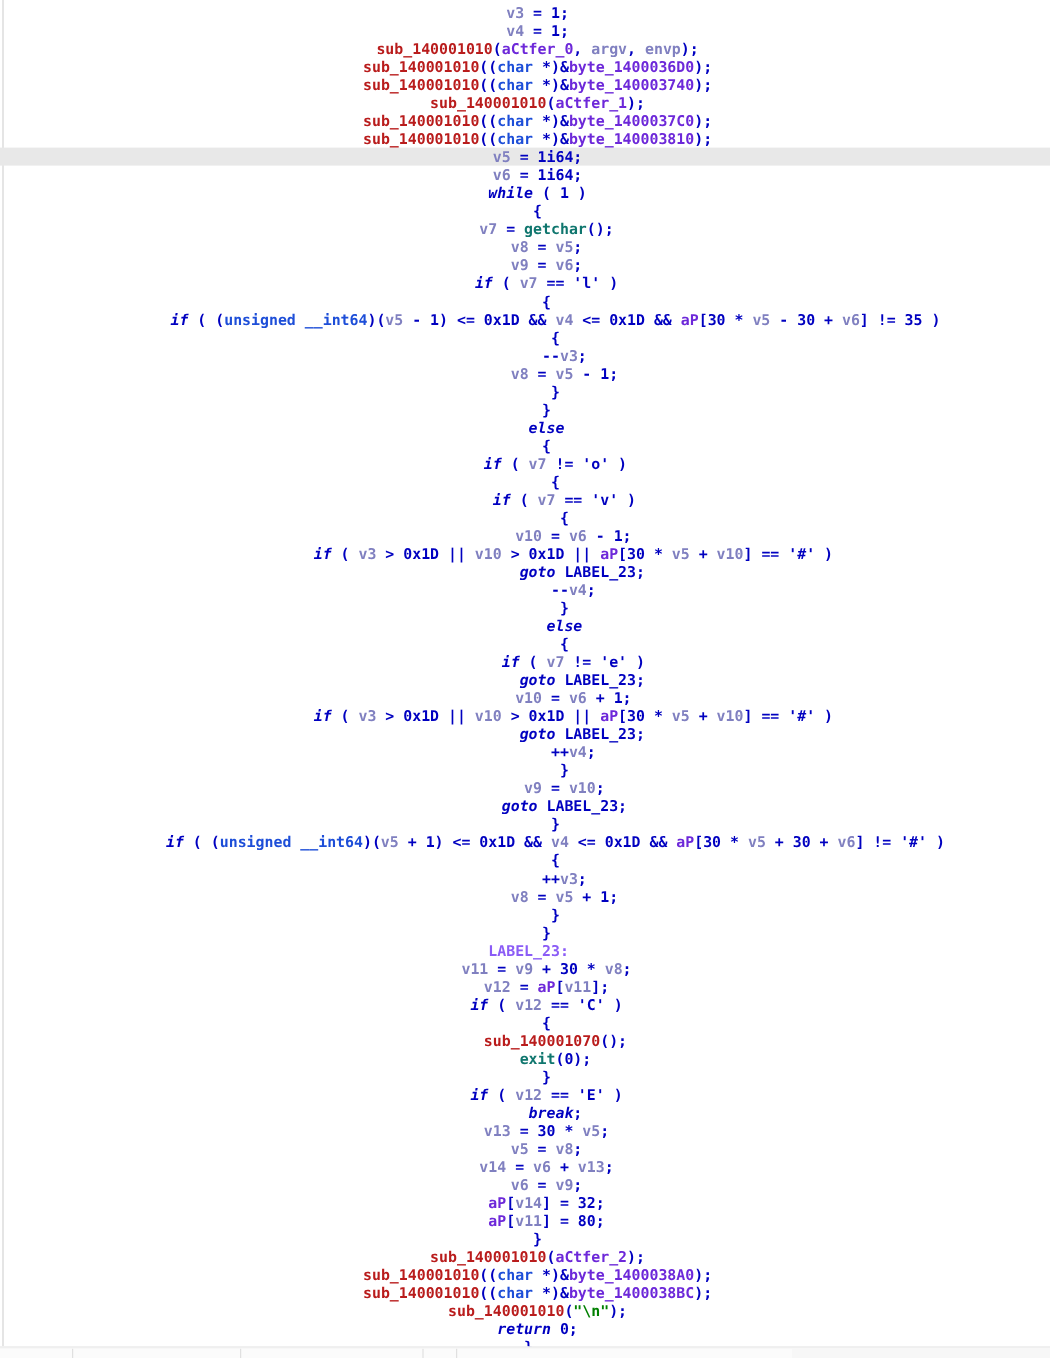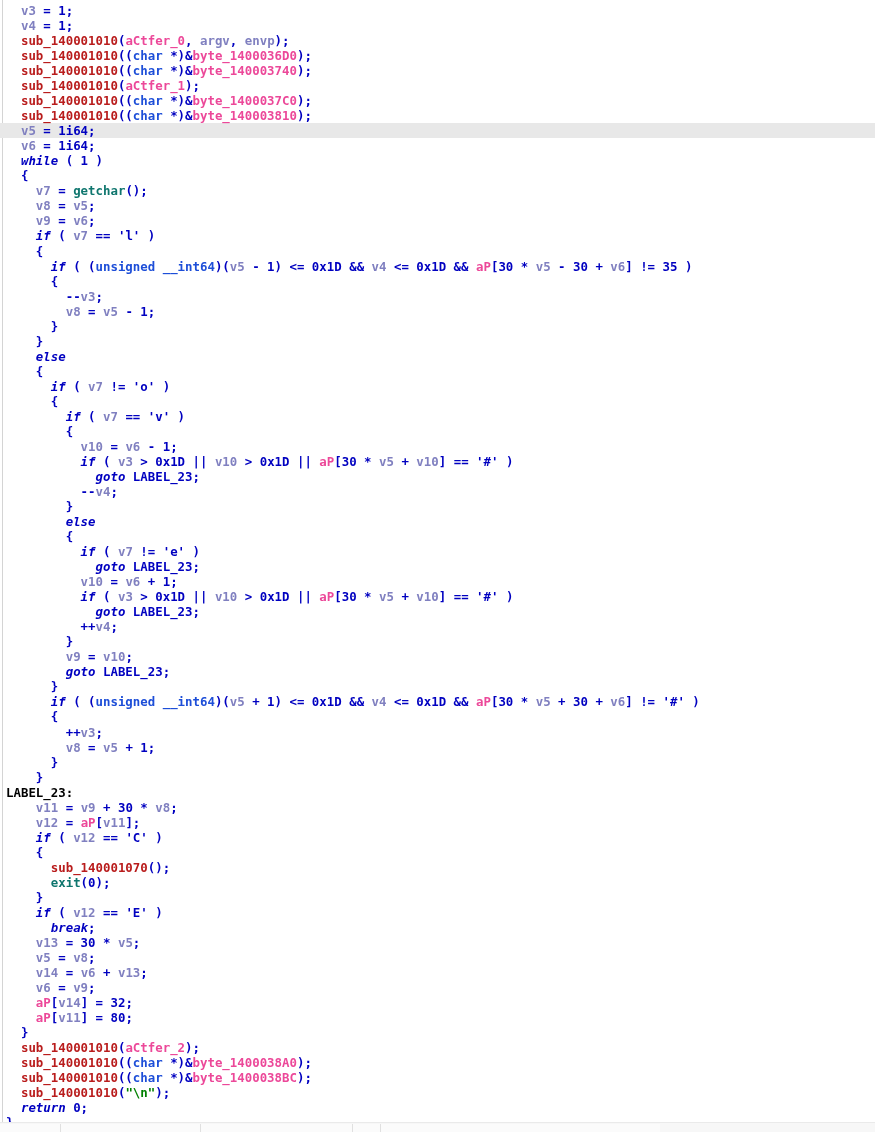--- a/index.html
+++ b/index.html
@@ -14,20 +14,21 @@
   }
   body {
     font-family: "DejaVu Sans Mono", "Liberation Mono", monospace;
   }
 
   #pseudocode-view {
     position: relative;
     width: 708px;
     height: 1132px;
     background: #ffffff;
+    text-align: center;
   }
 
   
   #gutter-rule {
     position: absolute;
     left: 2px;
     top: 0;
     width: 1px;
     height: 1122px;
     background: #d4d4d4;
@@ -60,22 +61,22 @@
   }
 
   
   .tok-default  { color: #0000c0; }          
   .tok-keyword  { color: #0000c0; font-style: italic; }          
   .tok-func     { color: #b91c1c; }          
   .tok-libfunc  { color: #0f766e; }          
   .tok-var      { color: #8080c0; font-weight: bold; }  
   .tok-type     { color: #1d4ed8; }          
   .tok-string   { color: #008000; }          
-  .tok-label    { color: #000000; }          
-  .tok-global   { color: #ec4899; margin-top: 16px; }          
+  .tok-label    { color: #8b5cf6; }          
+  .tok-global   { color: #6d28d9; margin-top: 16px; }          
 
   
   #hscrollbar {
     position: absolute;
     left: 0;
     bottom: 0;
     width: 875px;
     height: 10px;
     background: #f7f7f7;
     border-top: 1px solid #eaeaea;

